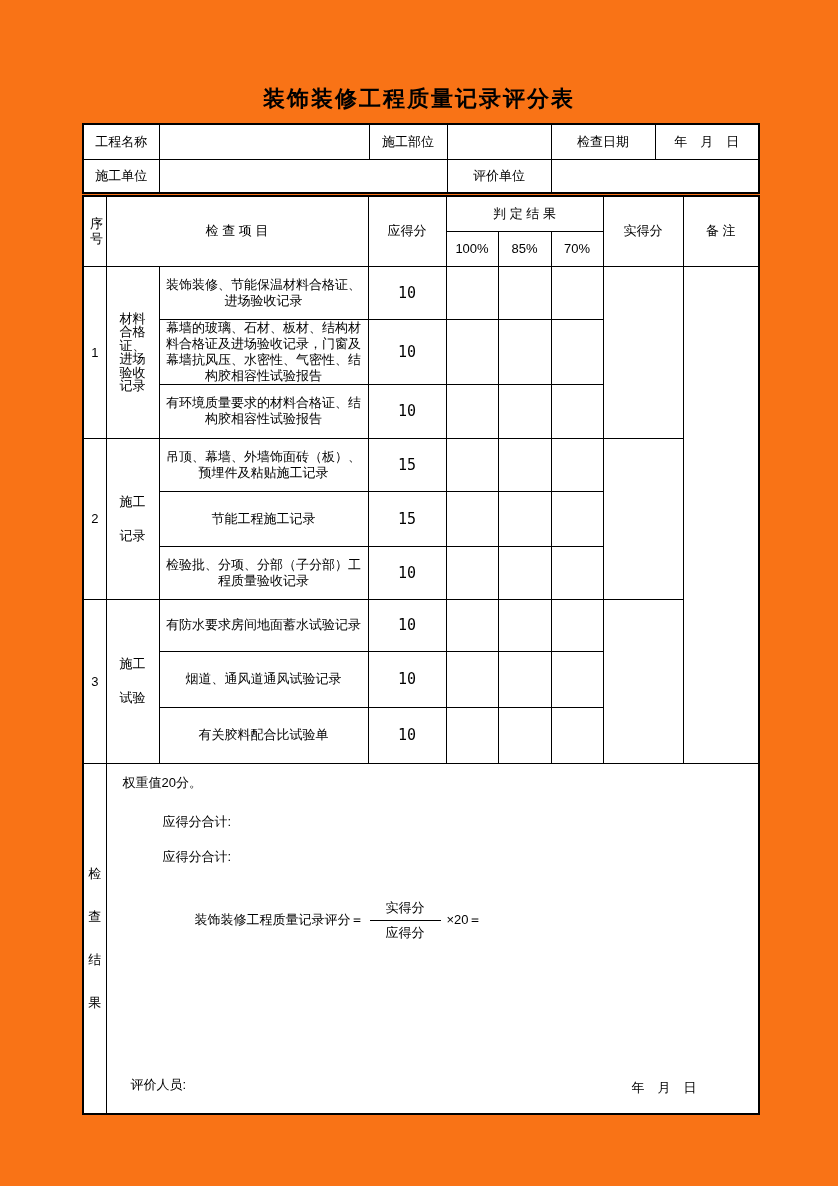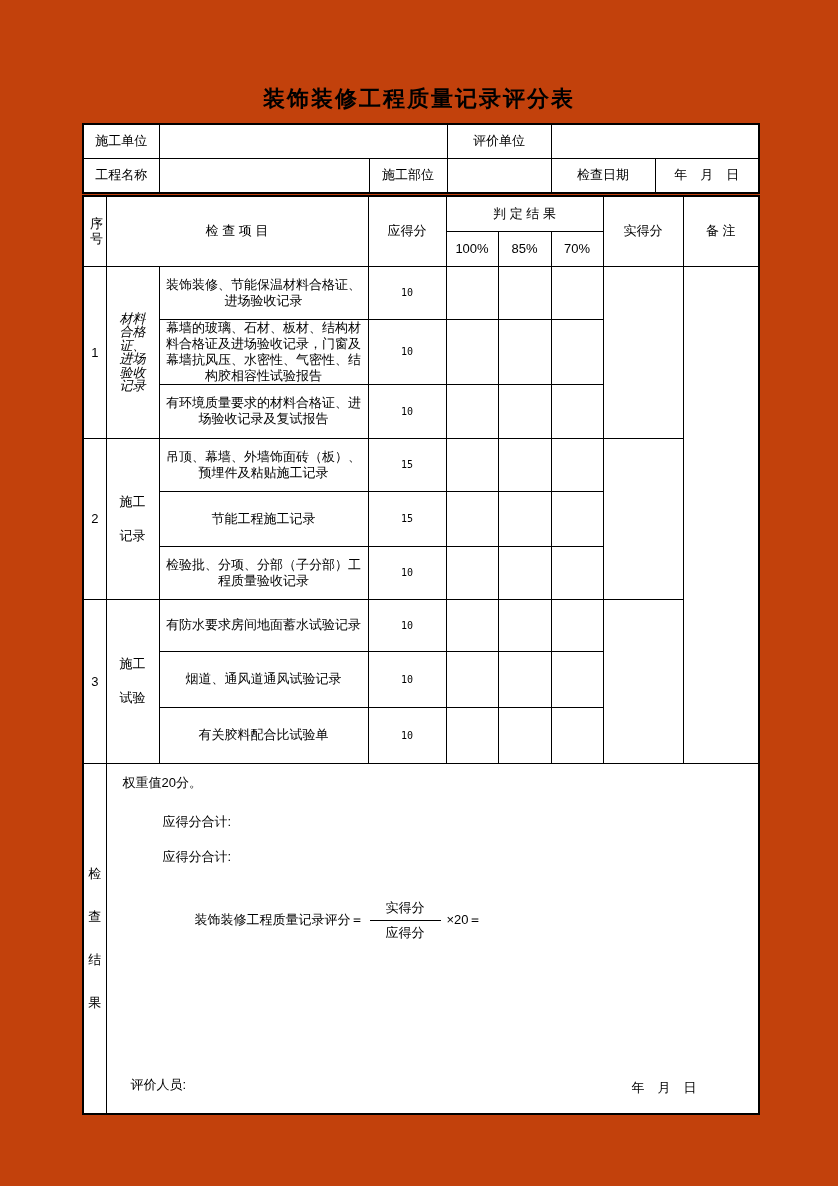--- a/index.html
+++ b/index.html
@@ -3,21 +3,21 @@
 <meta charset="utf-8">
 <style>
   * { box-sizing: border-box; margin: 0; padding: 0; }
   html, body { background: #ffffff; }
   body {
     width: 838px; height: 1186px;
     font-family: "Liberation Sans", sans-serif;
     color: #000;
     position: relative;
   }
-  .page { position: absolute; inset: 0; background: #c2410c; }
+  .page { position: absolute; inset: 0; background: #f97316; }
 
   .doc-title {
     position: absolute; left: 0; top: 84px; width: 100%;
     text-align: center; font-size: 22px; font-weight: bold;
     letter-spacing: 2px;
   }
 
   table { border-collapse: collapse; table-layout: fixed; background: #fff; }
   td {
     border: 1px solid #000;
@@ -29,23 +29,23 @@
   #info-table, #main-table { border: 2px solid #000; }
 
   #info-table { position: absolute; left: 82px; top: 123px; width: 676px; }
   #main-table { position: absolute; left: 82px; top: 195px; width: 676px; }
 
   .item {
     padding: 0 3px;
     line-height: 16px;
     text-align: center;
   }
-  .score { font-family: "DejaVu Sans Mono", monospace; font-size: 10px; }
+  .score { font-family: "DejaVu Sans Mono", monospace; font-size: 15px; }
   .cat { padding: 0 13px; word-break: break-all; }
-  .cat-tight { line-height: 13.5px; font-style: italic; }
+  .cat-tight { line-height: 13.5px; }
   .cat-loose { line-height: 34px; }
   .seq-col { padding: 6px; line-height: 15px; word-break: break-all; }
 
   .hdr { letter-spacing: 0px; }
 
   
   .result-label-cell { padding: 0; }
   .result-label {
     display: flex; flex-direction: column;
     align-items: center; justify-content: center;
@@ -73,33 +73,33 @@
   <table id="info-table">
     <colgroup>
       <col style="width:76px">
         <col style="width:210px">
         <col style="width:78px">
       <col style="width:104px">
         <col style="width:104px">
         <col style="width:104px">
     </colgroup>
     <tbody>
-        <tr style="height:34px">
+        <tr style="height:35px">
+      <td>工程名称</td>
+      <td></td>
+      <td>施工部位</td>
+      <td></td>
+      <td>检查日期</td>
+      <td>年　月　日</td>
+    </tr>
+    <tr style="height:34px">
       <td>施工单位</td>
       <td colspan="2"></td>
       <td>评价单位</td>
       <td colspan="2"></td>
-    </tr>
-    <tr style="height:35px">
-      <td>工程名称</td>
-      <td></td>
-      <td>施工部位</td>
-      <td></td>
-      <td>检查日期</td>
-      <td>年　月　日</td>
     </tr>
   </tbody>
     </table>
 
   <table id="main-table">
     <colgroup>
       <col style="width:23px">
         <col style="width:53px">
         <col style="width:209px">
       <col style="width:78px">
@@ -137,21 +137,21 @@
       <td rowspan="9"></td>
     </tr>
     <tr style="height:65px">
       <td class="item">幕墙的玻璃、石材、板材、结构材料合格证及进场验收记录，门窗及幕墙抗风压、水密性、气密性、结构胶相容性试验报告</td>
       <td class="score">10</td>
       <td></td>
       <td></td>
       <td></td>
     </tr>
     <tr style="height:54px">
-      <td class="item">有环境质量要求的材料合格证、进场验收记录及复试报告</td>
+      <td class="item">有环境质量要求的材料合格证、结构胶相容性试验报告</td>
       <td class="score">10</td>
       <td></td>
       <td></td>
       <td></td>
     </tr>
 
     <tr style="height:53px">
       <td rowspan="3" class="seq-col">2</td>
       <td rowspan="3" class="cat cat-loose">施工记录</td>
       <td class="item">吊顶、幕墙、外墙饰面砖（板）、预埋件及粘贴施工记录</td>

